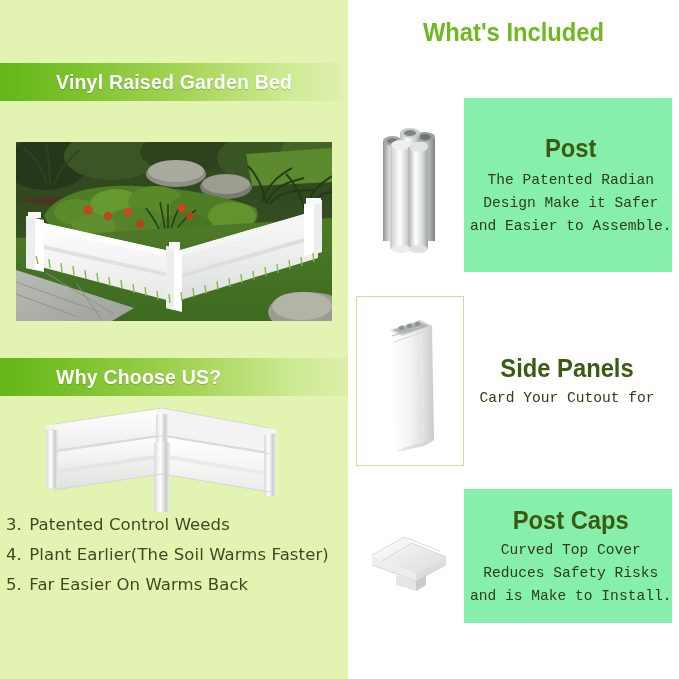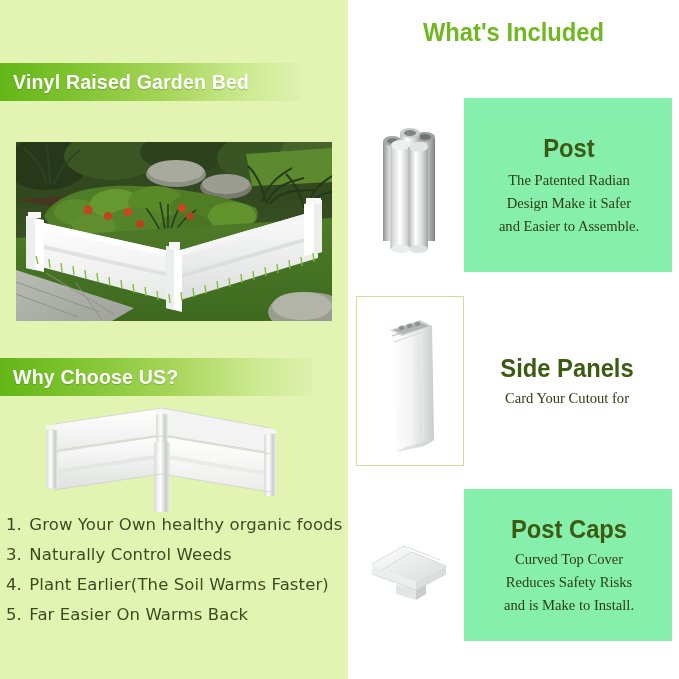--- a/index.html
+++ b/index.html
@@ -13,21 +13,21 @@
 
   
   .left-panel{
     position:absolute;left:0;top:0;width:348px;height:679px;
     background:#e3f4b2;
   }
   .banner{
     position:absolute;left:0;
     height:38px;
     background:linear-gradient(90deg,#63b618 0%,#7cc22c 22%,#a6d559 55%,#ccea91 82%,#dff0ae 100%);
-    display:flex;align-items:center;
+    display:flex;align-items:center;padding-left:43px;
   }
   .banner-text{
     color:#ffffff;
     font-weight:bold;
     font-size:21px;
     letter-spacing:.2px;
     padding-left:14px;
     font-family:"Liberation Sans Narrow","Liberation Sans",sans-serif;
     transform:scaleX(.93);transform-origin:left center;
     text-shadow:0 1px 1px rgba(60,110,10,.35);
@@ -91,28 +91,28 @@
   }
   .card-heading{
     color:#3d5a12;font-weight:bold;
     font-family:"Liberation Sans Narrow","Liberation Sans",sans-serif;
     font-size:24px;text-align:center;
     transform:scaleX(.95);
     margin-bottom:4px;white-space:nowrap;
   }
   .card-desc{
     color:#2e3d14;
-    font-family:Liberation Serif, serif;
+    font-family:Liberation Mono, monospace;
     font-size:14.6px;line-height:23px;text-align:center;
   }
   .card-desc div{white-space:nowrap;}
 
   #card-post{top:98px;height:174px;}
   #card-side{top:296px;height:170px;}
-  #card-caps{top:489px;height:152px;}
+  #card-caps{top:489px;height:134px;}
   #card-post .card-heading{font-size:25px;margin-bottom:6px;}
   #card-side .card-body{padding-left:2px;}
   #card-side .card-heading{font-size:25px;}
   #card-caps .card-heading{font-size:25px;}
 </style>
 </head>
 <body>
 
 <div class="page">
 
@@ -315,26 +315,22 @@
         <g stroke="#cdd0cb" stroke-width=".8" fill="none">
           <path d="M26 22 L134 6 L242 26"></path>
           <path d="M26 50 L134 34 L242 52"></path>
           <path d="M26 88 L134 72 L242 90"></path>
         </g>
       </svg>
     </div>
 
     <div class="benefits">
       <div class="benefit">
-        <span class="num">1.</span>
-        <span>Grow Your Own healthy organic foods</span>
-      </div>
-      <div class="benefit">
         <span class="num">3.</span>
-        <span>Naturally Control Weeds</span>
+        <span>Patented Control Weeds</span>
       </div>
       <div class="benefit">
         <span class="num">4.</span>
         <span>Plant Earlier(The Soil Warms Faster)</span>
       </div>
       <div class="benefit">
         <span class="num">5.</span>
         <span>Far Easier On Warms Back</span>
       </div>
     </div>

